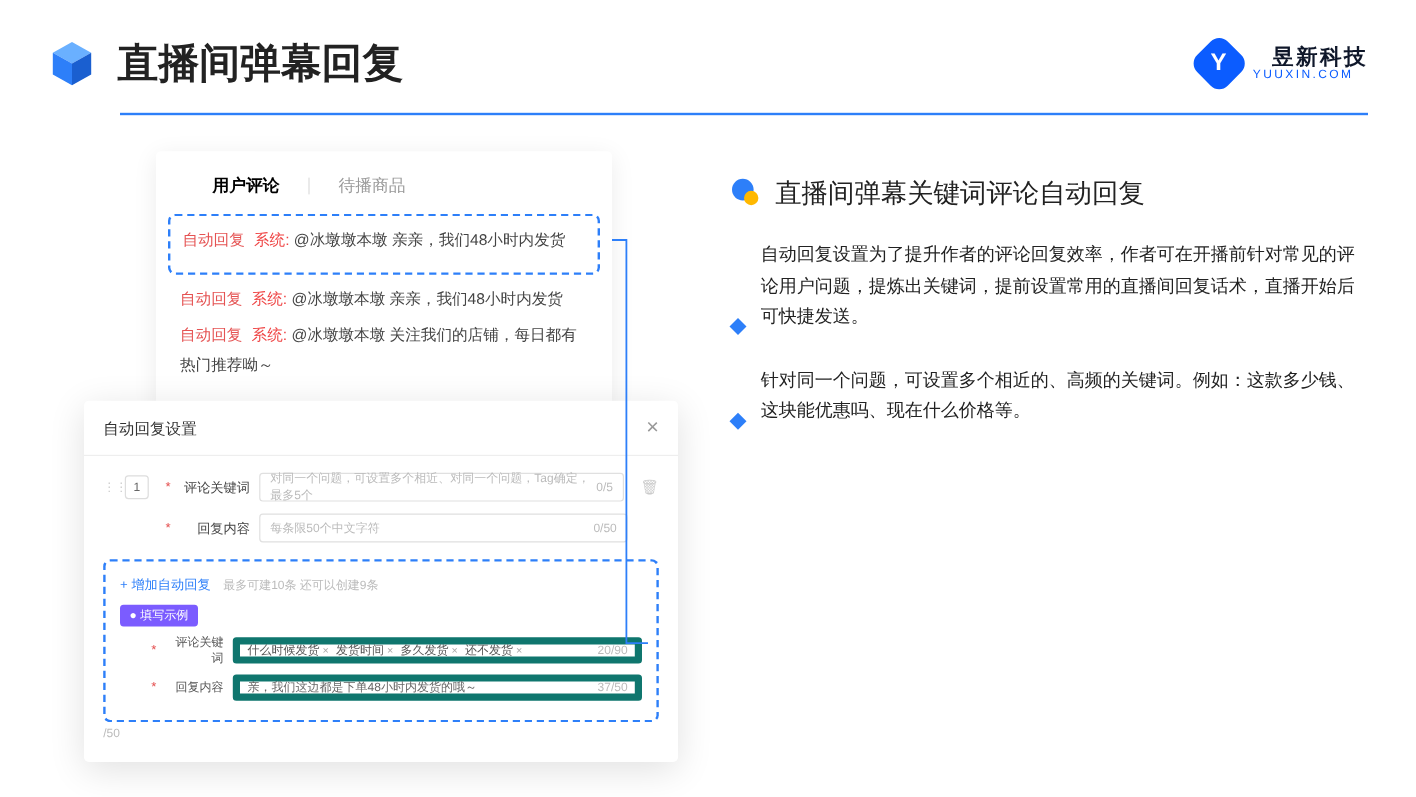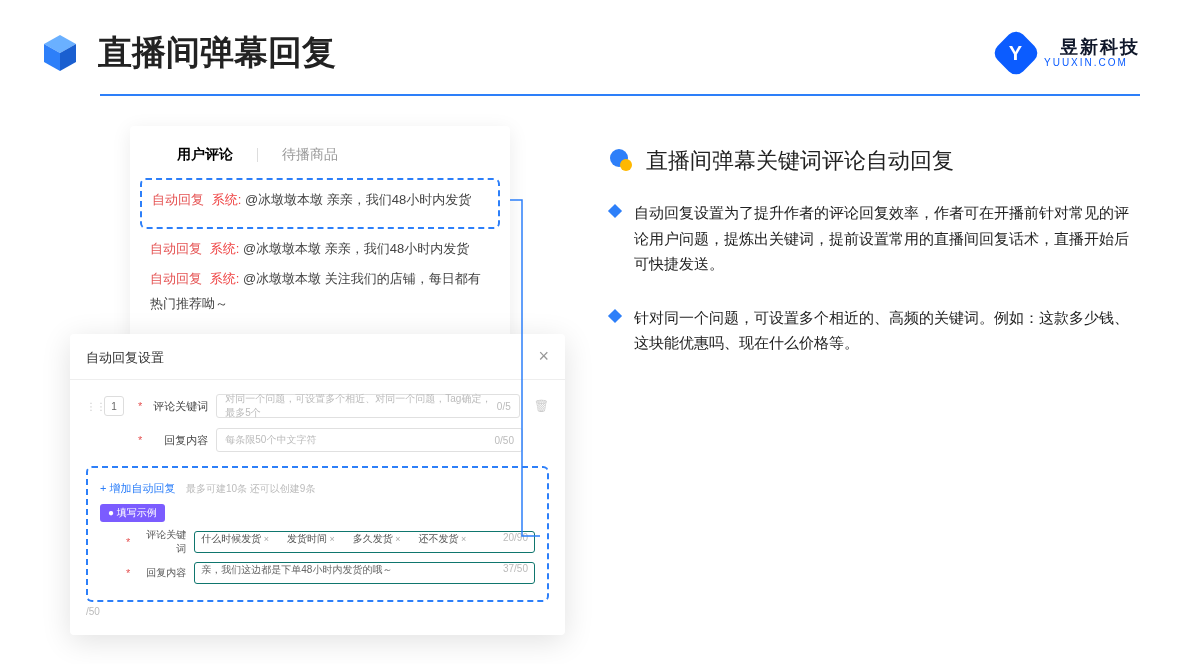--- a/index.html
+++ b/index.html
@@ -187,28 +187,29 @@
 .example-row {
   display: flex;
   align-items: center;
   gap: 8px;
   margin-bottom: 6px;
   padding-left: 20px;
 }
 .example-label { font-size: 10px; color: #555; width: 48px; text-align: right; }
 .example-input {
   flex: 1;
-  border: 1px solid #0f766e;
+  border: 6px solid #0f766e;
   border-radius: 3px;
   height: 22px;
   display: flex;
+  align-items: center;
   padding: 0 6px;
   font-size: 10px;
   color: #666;
-  gap: 18px;
+  gap: 6px;
 }
 .tag {
   font-size: 10px;
   color: #555;
 }
 .tag::after { content: " ×"; color: #aaa; font-size: 9px; }
 .example-count { margin-left: auto; color: #bbb; font-size: 10px; }
 
 .outer-count {
   font-size: 10px;
@@ -236,21 +237,21 @@
   height: 24px;
   position: relative;
   margin-right: 12px;
 }
 .info-icon .c1 { position: absolute; width: 18px; height: 18px; background: #2d7ff9; border-radius: 50%; left: 0; top: 0; }
 .info-icon .c2 { position: absolute; width: 12px; height: 12px; background: #ffb800; border-radius: 50%; left: 10px; top: 10px; }
 .info-title { font-size: 22px; color: #222; font-weight: 500; }
 
 .bullet {
   display: flex;
-  align-items: flex-start;
+  align-items: flex-end;
   margin-bottom: 28px;
 }
 .bullet-icon {
   width: 10px;
   height: 10px;
   flex-shrink: 0;
   margin-top: 6px;
   margin-right: 14px;
   background: #2d7ff9;
   transform: rotate(45deg);

